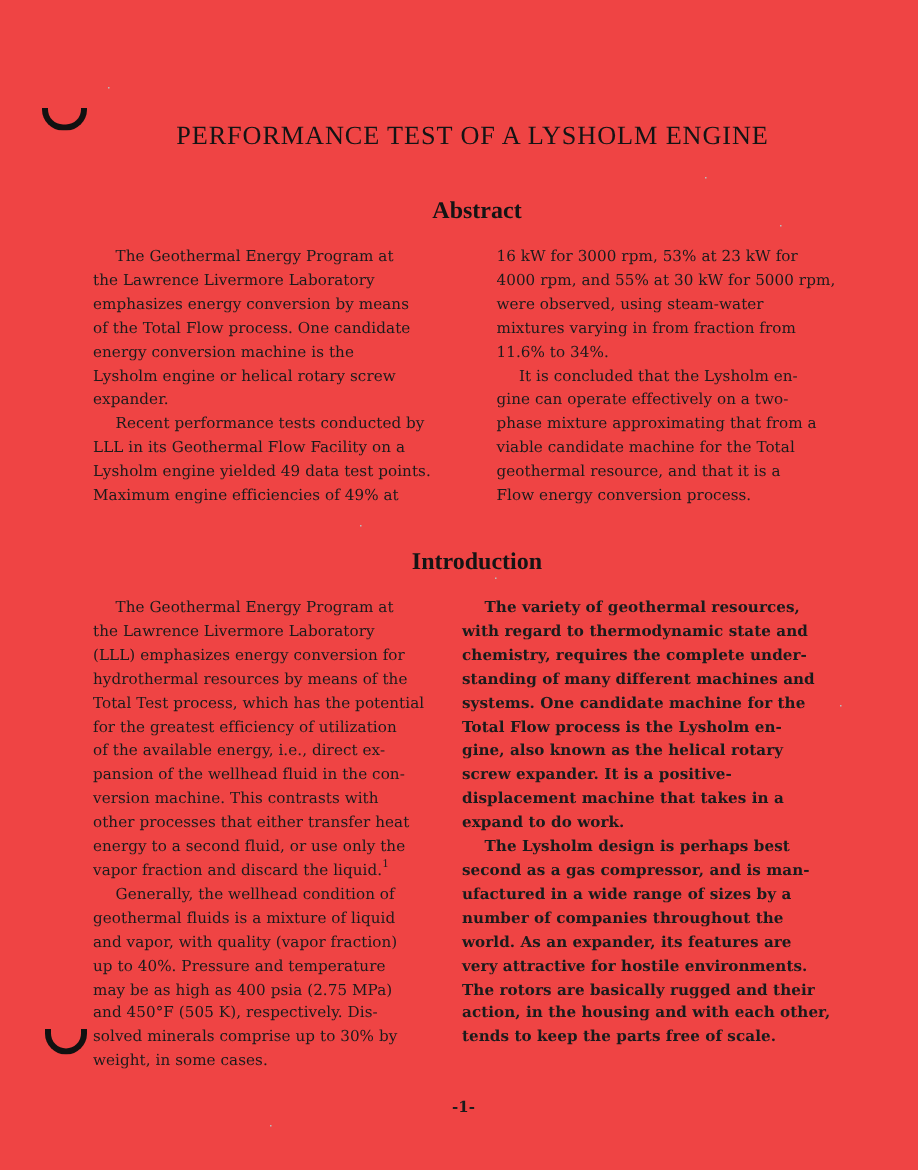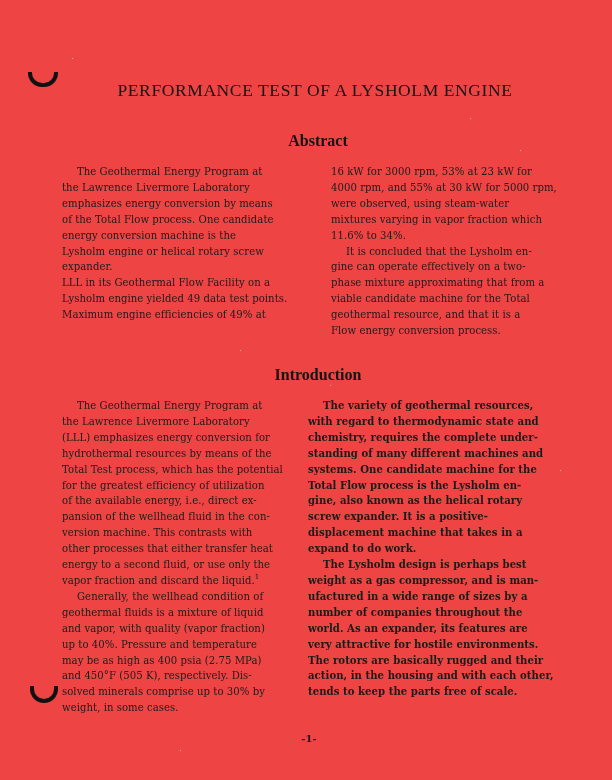--- a/index.html
+++ b/index.html
@@ -113,29 +113,30 @@
   <div class="section-heading abstract">Abstract</div>
 
   <div class="col abs-left">
       <span class="line indent"><span>The Geothermal Energy Program at</span></span>
       <span class="line"><span>the Lawrence Livermore Laboratory</span></span>
       <span class="line"><span>emphasizes energy conversion by means</span></span>
       <span class="line"><span>of the Total Flow process.  One candidate</span></span>
       <span class="line"><span>energy conversion machine is the</span></span>
       <span class="line"><span>Lysholm engine or helical rotary screw</span></span>
       <span class="line"><span>expander.</span></span>
+      <span class="line indent"><span>Recent performance tests conducted by</span></span>
       <span class="line"><span>LLL in its Geothermal Flow Facility on a</span></span>
       <span class="line"><span>Lysholm engine yielded 49 data test points.</span></span>
       <span class="line"><span>Maximum engine efficiencies of 49% at</span></span>
     </div>
   <div class="col abs-right">
       <span class="line"><span>16 kW for 3000 rpm,  53% at 23 kW for</span></span>
       <span class="line"><span>4000 rpm,  and 55% at 30 kW for 5000 rpm,</span></span>
       <span class="line"><span>were observed,  using steam-water</span></span>
-      <span class="line"><span>mixtures varying in vapor fraction which</span></span>
+      <span class="line"><span>mixtures varying in from fraction from</span></span>
       <span class="line"><span>11.6% to 34%.</span></span>
       <span class="line indent"><span>It is concluded that the Lysholm en-</span></span>
       <span class="line"><span>gine can operate effectively on a two-</span></span>
       <span class="line"><span>phase mixture approximating that from a</span></span>
       <span class="line"><span>viable candidate machine for the Total</span></span>
       <span class="line"><span>geothermal resource,  and that it is a</span></span>
       <span class="line"><span>Flow energy conversion process.</span></span>
     </div>
 
   <div class="section-heading intro">Introduction</div>
@@ -167,21 +168,21 @@
       <span class="line"><span>with regard to thermodynamic state and</span></span>
       <span class="line"><span>chemistry,  requires the complete under-</span></span>
       <span class="line"><span>standing of many different machines and</span></span>
       <span class="line"><span>systems.  One candidate machine for the</span></span>
       <span class="line"><span>Total Flow process is the Lysholm en-</span></span>
       <span class="line"><span>gine,  also known as the helical rotary</span></span>
       <span class="line"><span>screw expander.  It is a positive-</span></span>
       <span class="line"><span>displacement machine that takes in a</span></span>
       <span class="line"><span>expand to do work.</span></span>
       <span class="line indent"><span>The Lysholm design is perhaps best</span></span>
-      <span class="line"><span>weight as a gas compressor,  and is man-</span></span>
+      <span class="line"><span>second as a gas compressor,  and is man-</span></span>
       <span class="line"><span>ufactured in a wide range of sizes by a</span></span>
       <span class="line"><span>number of companies throughout the</span></span>
       <span class="line"><span>world.  As an expander,  its features are</span></span>
       <span class="line"><span>very attractive for hostile environments.</span></span>
       <span class="line"><span>The rotors are basically rugged and their</span></span>
       <span class="line"><span>action,  in the housing and with each other,</span></span>
       <span class="line"><span>tends to keep the parts free of scale.</span></span>
     </div>
 
   <div class="page-number">-1-</div>

